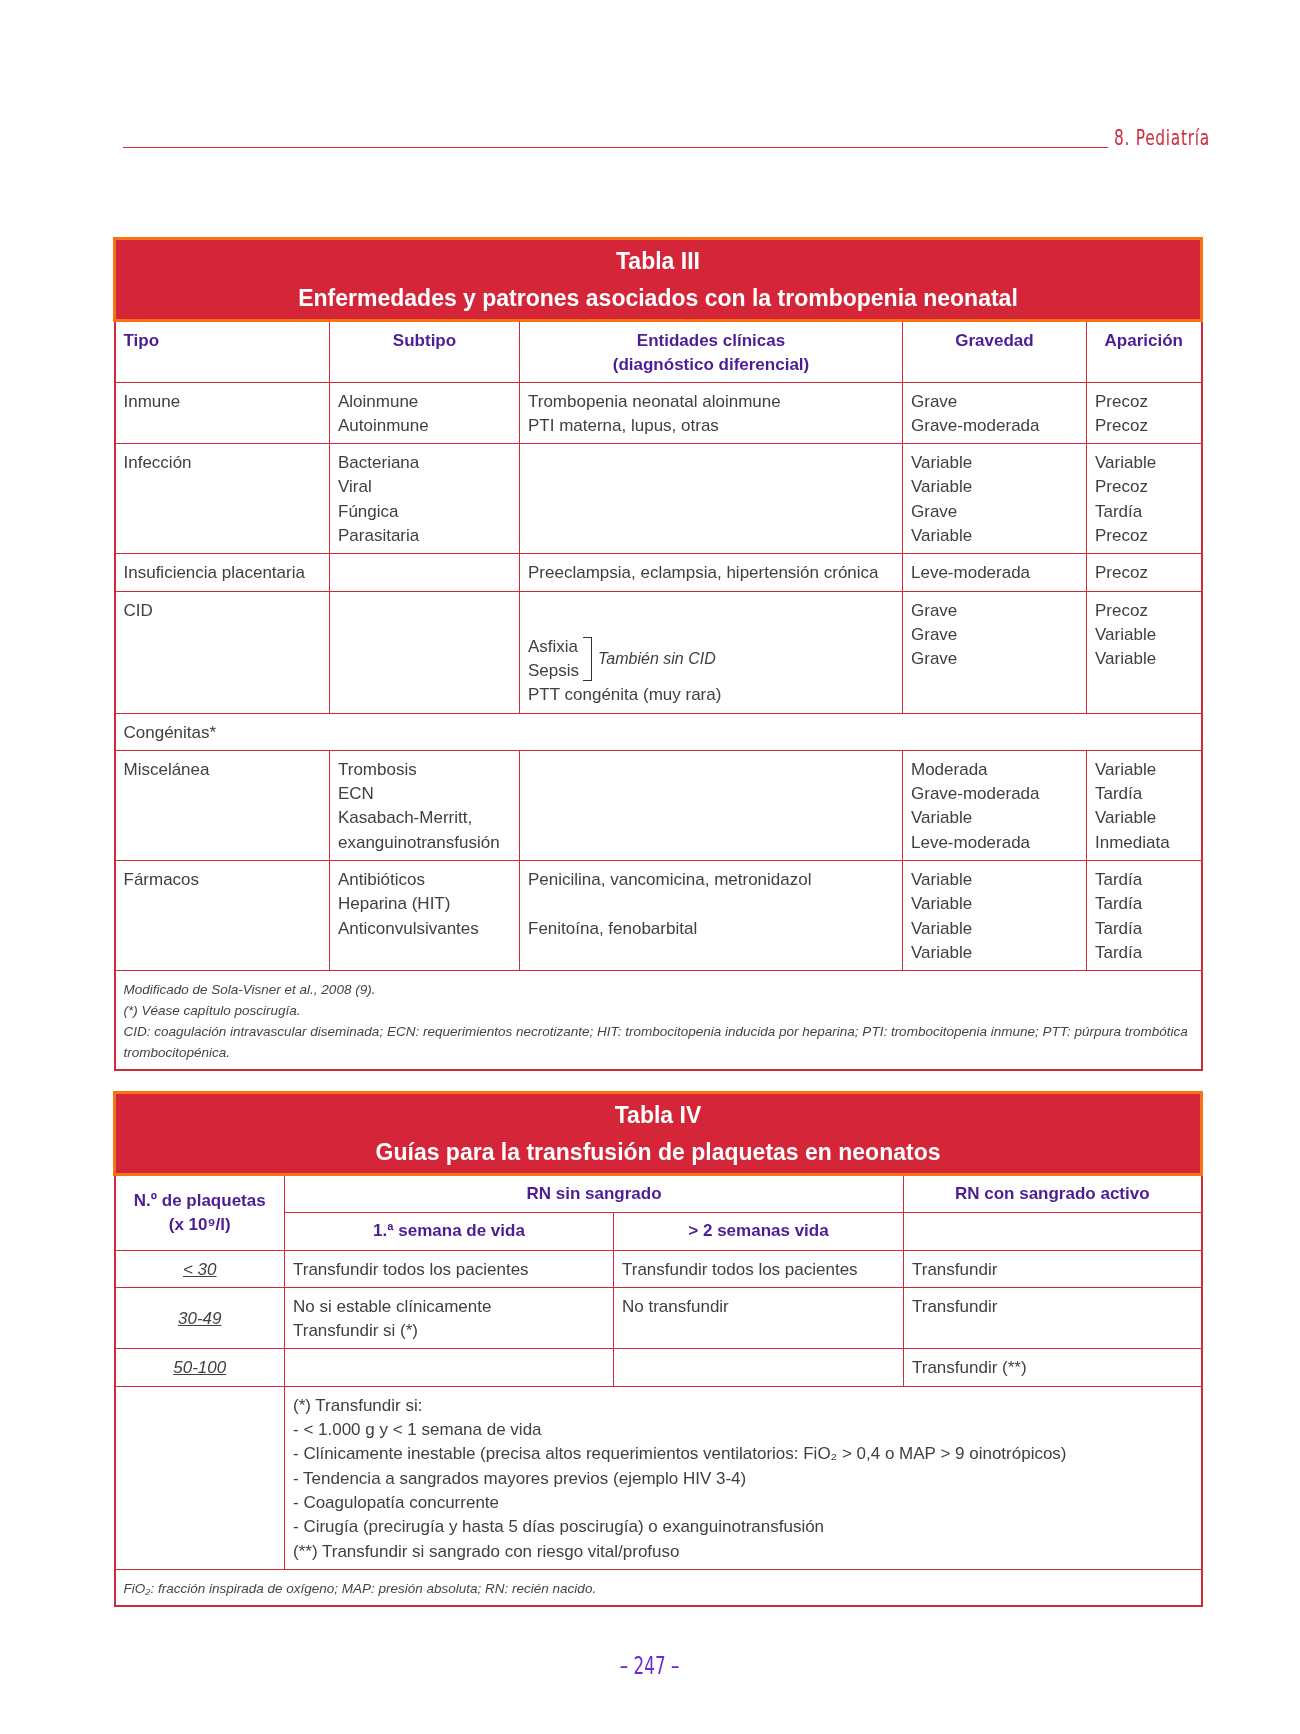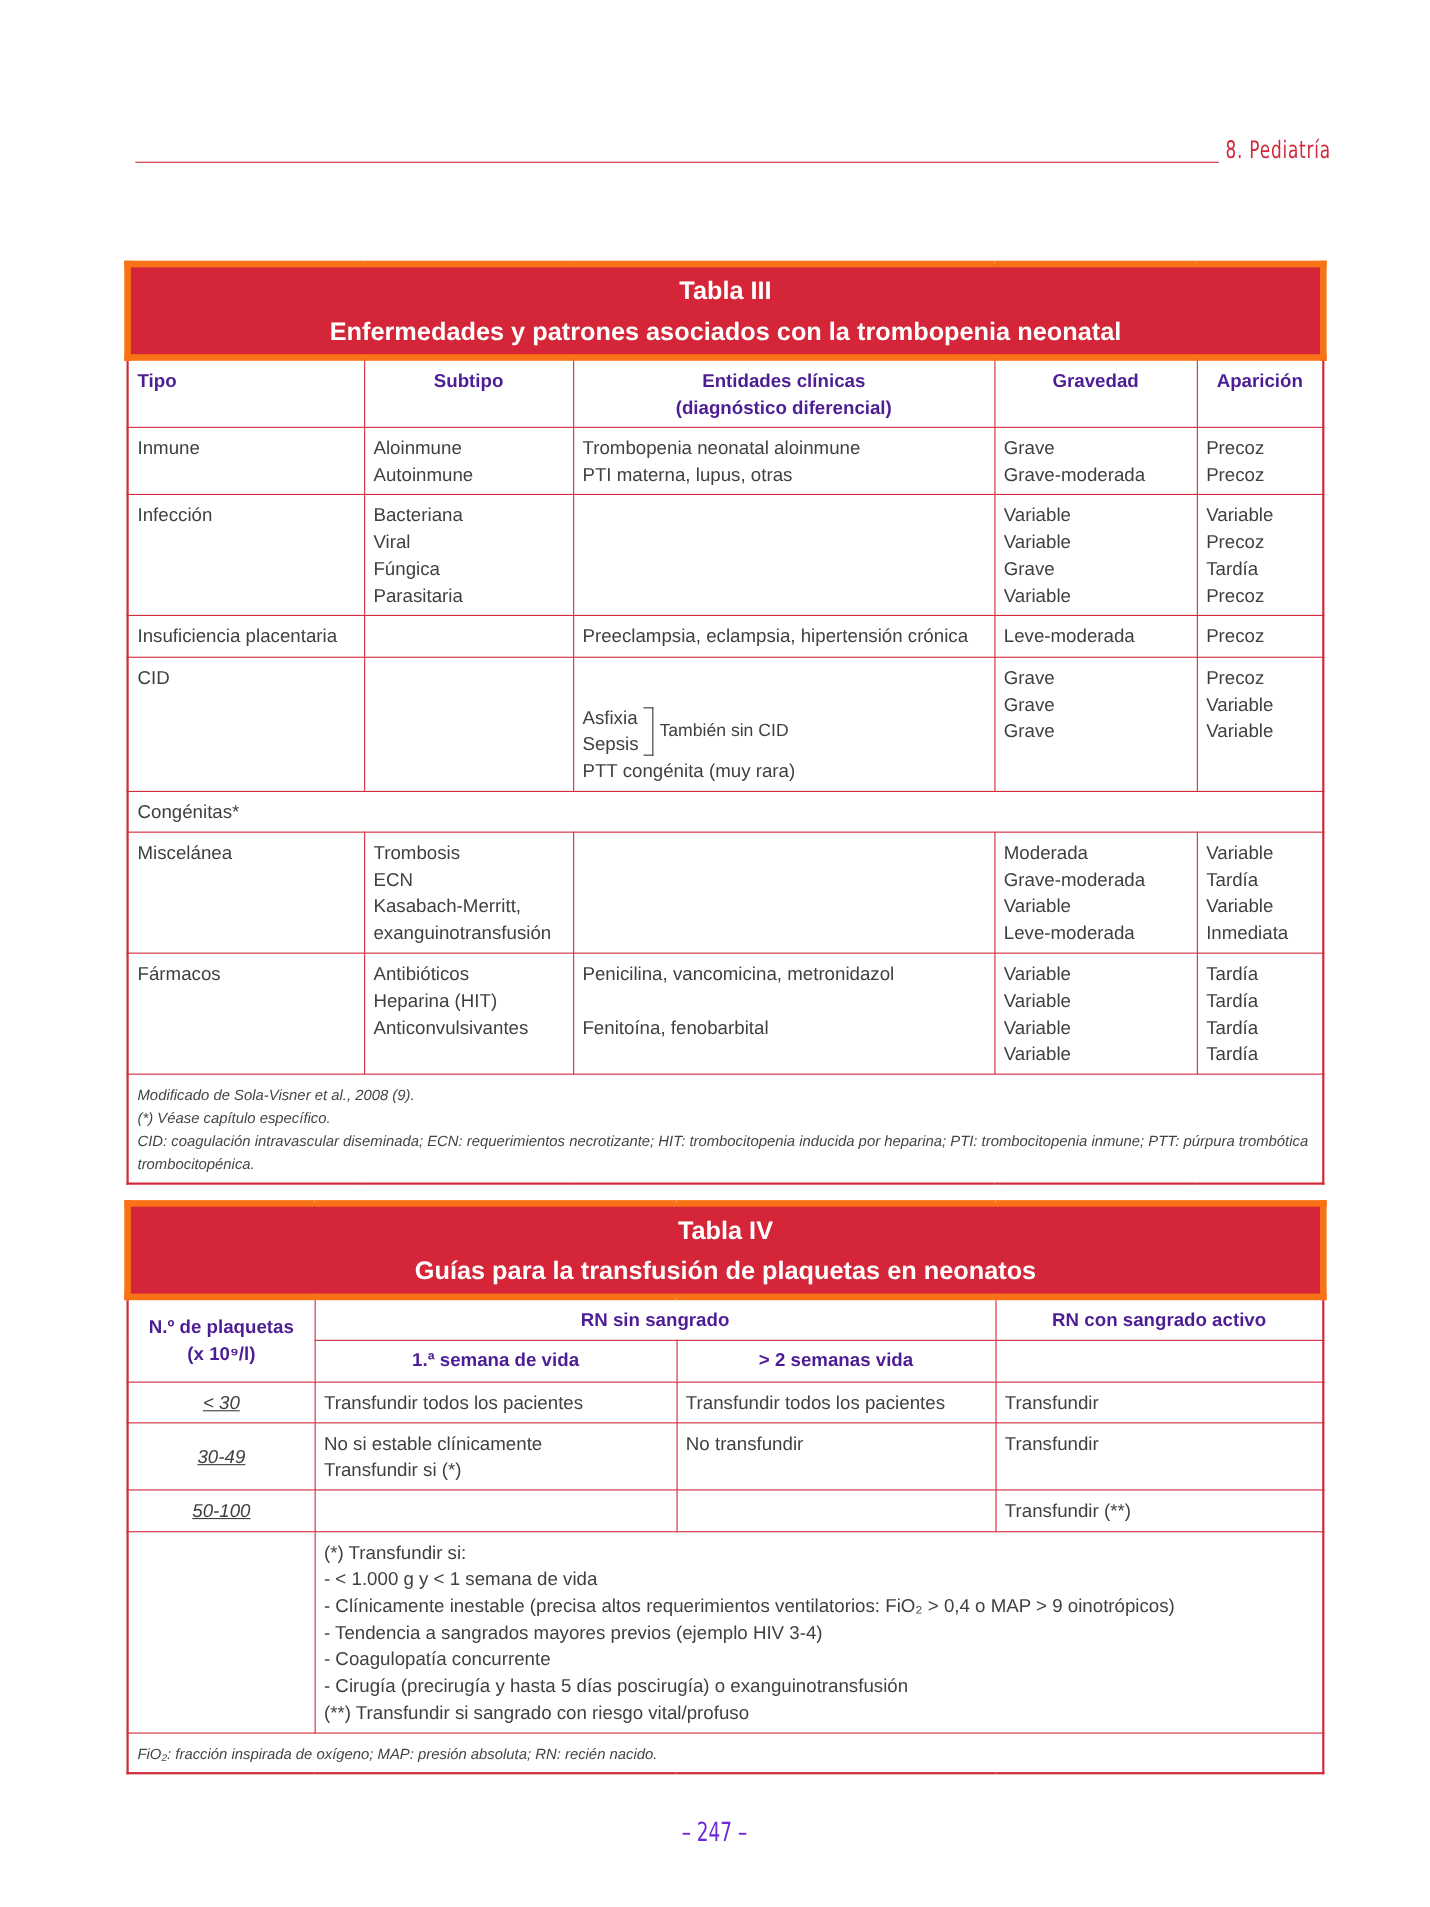--- a/index.html
+++ b/index.html
@@ -3,29 +3,29 @@
   <meta charset="utf-8">
   <style>
     html, body { margin: 0; padding: 0; background: #ffffff; }
     body { width: 1300px; height: 1734px; position: relative; font-family: "Liberation Sans", sans-serif; color: #3a3a3a; }
     .running-head { position: absolute; left: 123px; top: 120px; width: 1087px; height: 30px; }
     .running-head .rule { position: absolute; left: 0; right: 102px; bottom: 2px; border-bottom: 1.2px solid #d2283a; }
     .running-head .title { position: absolute; right: 0; bottom: 0; color: #d2283a; font-family: "DejaVu Sans", sans-serif; font-size: 22px; letter-spacing: 1px; transform: scaleX(0.7); transform-origin: right bottom; }
 
     table.tbl { position: absolute; left: 113px; width: 1087px; border-collapse: collapse; border: 2px solid #d2283a; table-layout: fixed; }
     .tbl td, .tbl th { border: 1px solid #d2283a; vertical-align: top; font-size: 17px; line-height: 24.3px; font-weight: normal; }
-    .tbl .head-cell { background: #d42638; color: #fff; text-align: center; font-weight: bold; font-size: 23px; line-height: 37px; padding: 3px 0 2px; border: 6px solid #f97316; }
+    .tbl .head-cell { background: #d42638; color: #fff; text-align: center; font-weight: bold; font-size: 23px; line-height: 37px; padding: 3px 0 2px; border: 3px solid #f97316; }
     .tbl th.colh { color: #4c1d95; font-weight: bold; font-size: 17px; text-align: center; padding: 7px 8px 4px; }
     .tbl th.colh.left { text-align: left; }
     .tbl td { padding: 7px 8px 5px 8px; color: #404040; }
     .lines div { white-space: nowrap; }
     .tbl td.notes { font-style: italic; font-size: 13.5px; line-height: 21px; padding: 8px 8px 6px; color: #444; }
     .bracket-wrap { display: flex; align-items: center; margin-top: 36px; }
     .bracket { width: 8px; height: 42px; border-top: 1px solid #333; border-right: 1px solid #333; border-bottom: 1px solid #333; margin: 0 6px 0 4px; }
-    .bracket-note { font-size: 16px; }
+    .bracket-note { font-style: italic; font-size: 16px; }
     .num { color: #d2283a; font-style: italic; text-align: center; text-decoration: underline; }
     .tbl4 th.colh { padding: 6px 8px; }
     .page-number { position: absolute; left: 0; width: 1300px; top: 1652px; text-align: center; color: #6d28d9; font-family: "DejaVu Sans", sans-serif; font-size: 24px; }
     .page-number span { display: inline-block; transform: scaleX(0.7); }
   </style>
 </head>
 <body>
 
 <div class="running-head">
   <div class="rule"></div>
@@ -198,21 +198,21 @@
           <div>Tardía</div>
           <div>Tardía</div>
           <div>Tardía</div>
         </td>
       </tr>
     </tbody>
   <tbody>
       <tr>
         <td class="notes" colspan="5">
     <div>Modificado de Sola-Visner et al., 2008 (9).</div>
-    <div>(*) Véase capítulo específico.</div>
+    <div>(*) Véase capítulo poscirugía.</div>
     <div>CID: coagulación intravascular diseminada; ECN: requerimientos necrotizante; HIT: trombocitopenia inducida por heparina; PTI: trombocitopenia inmune; PTT: púrpura trombótica trombocitopénica.</div>
   </td>
       </tr>
 </tbody>
   </table>
 
 <table class="tbl tbl4" style="top:1091px;">
   <colgroup>
       <col style="width:170px">
       <col style="width:329px">

